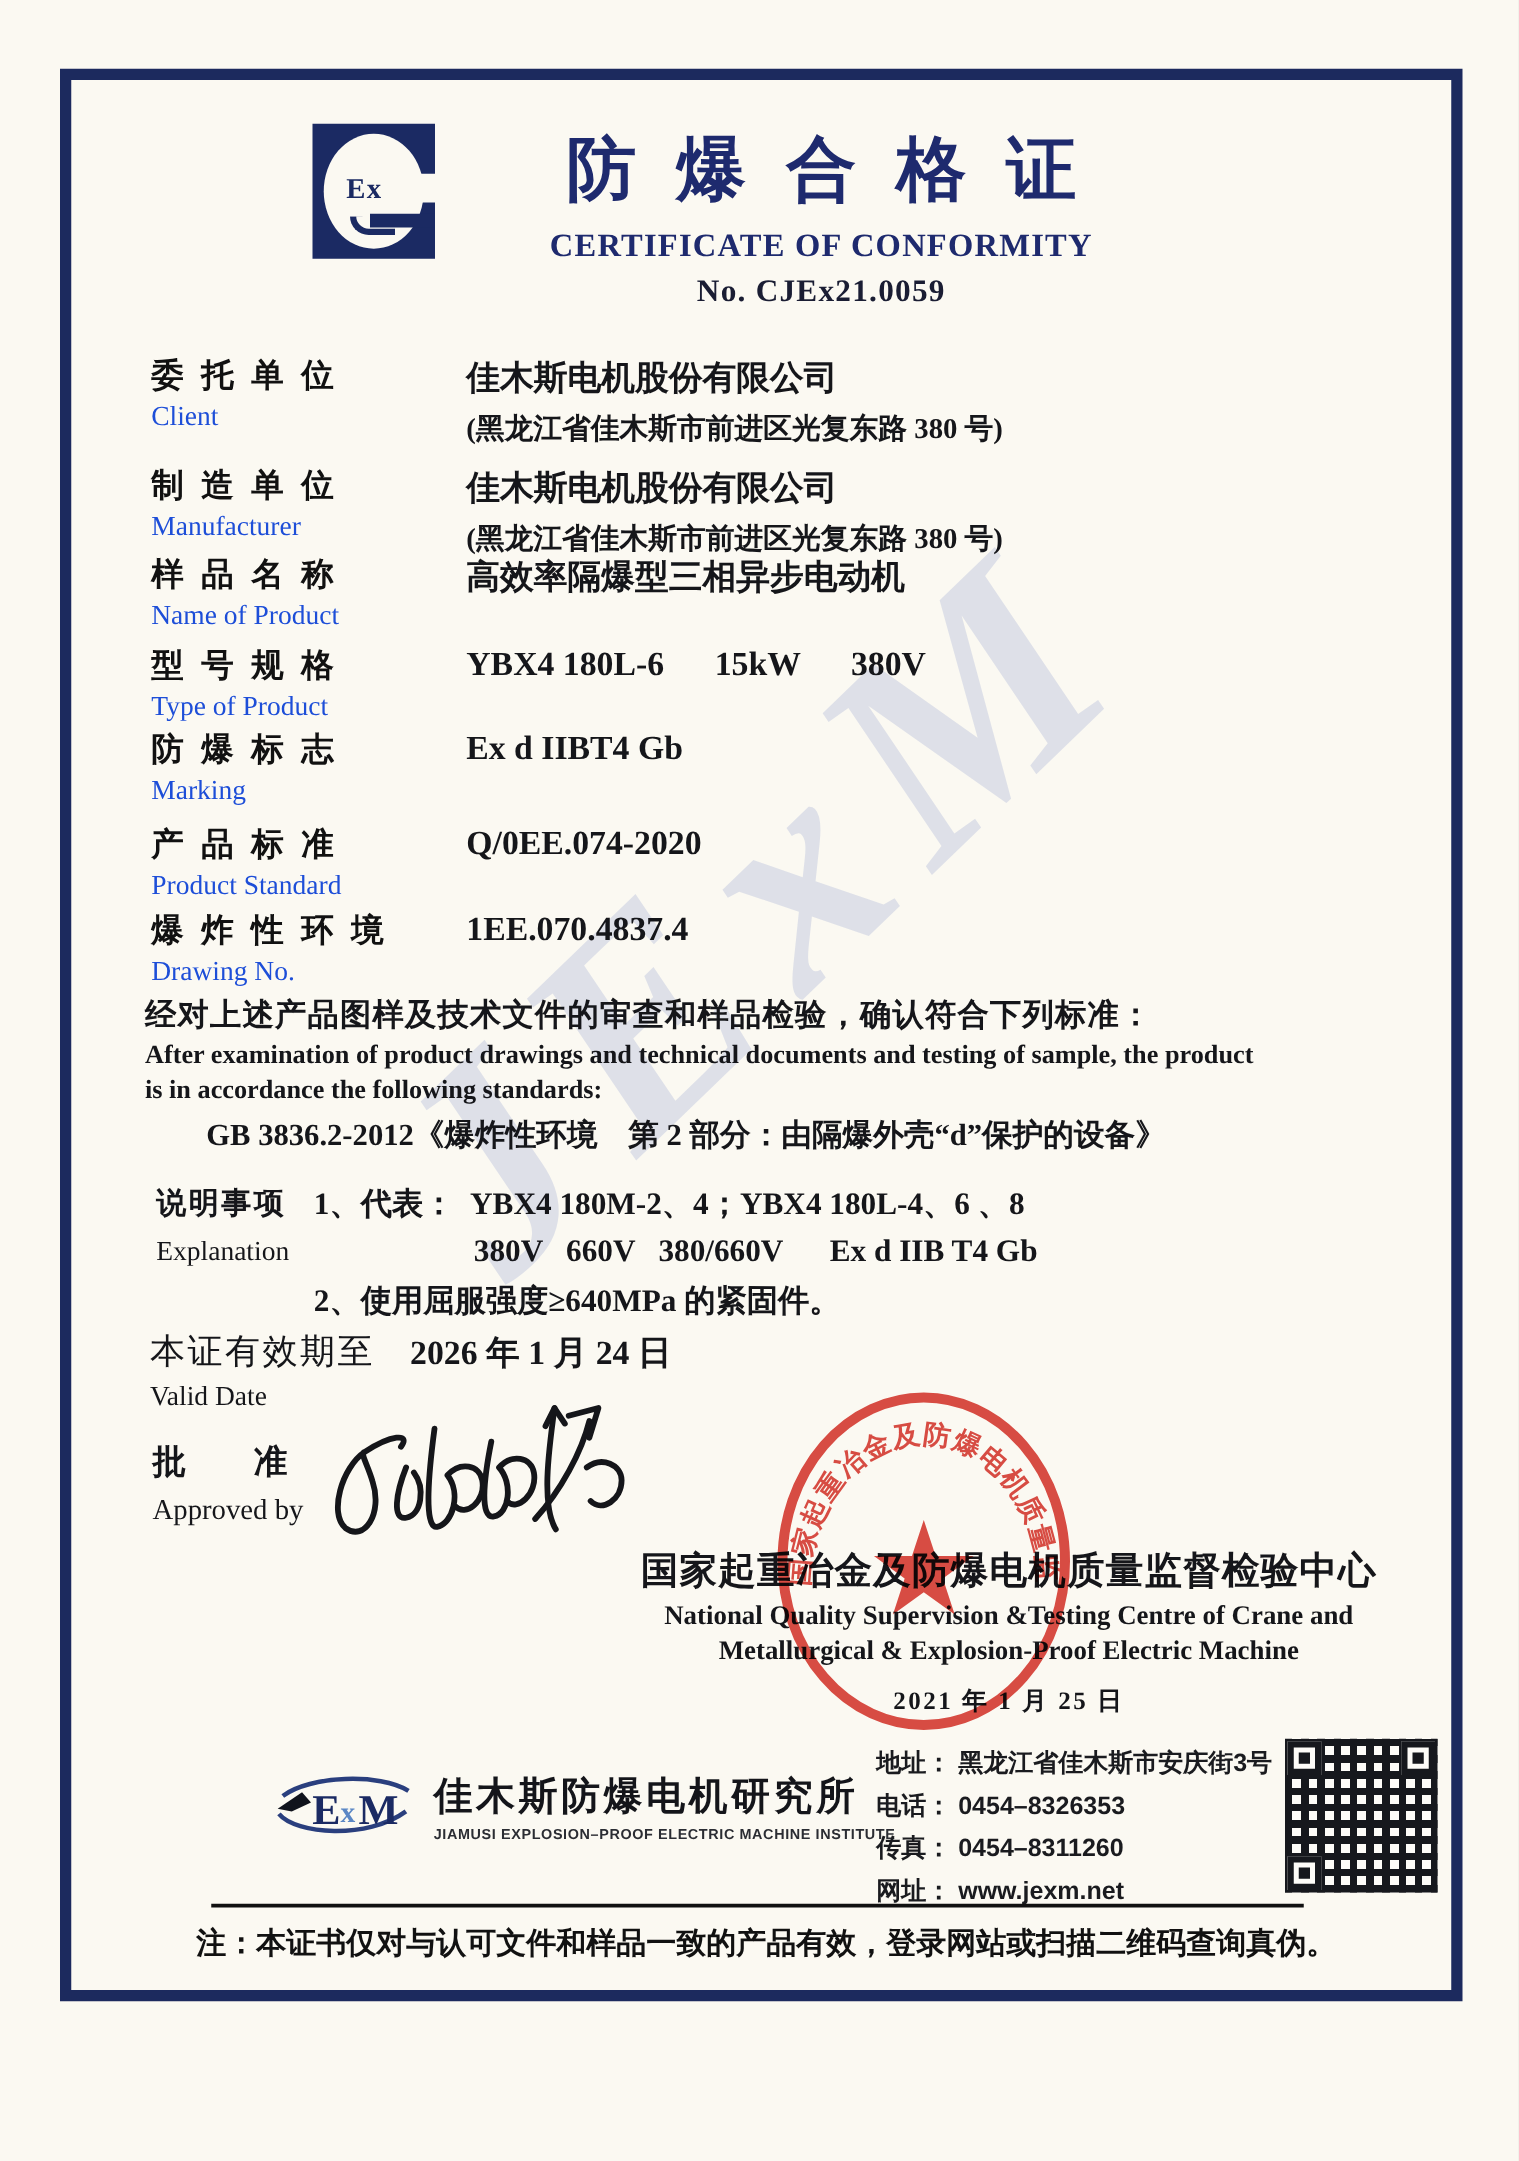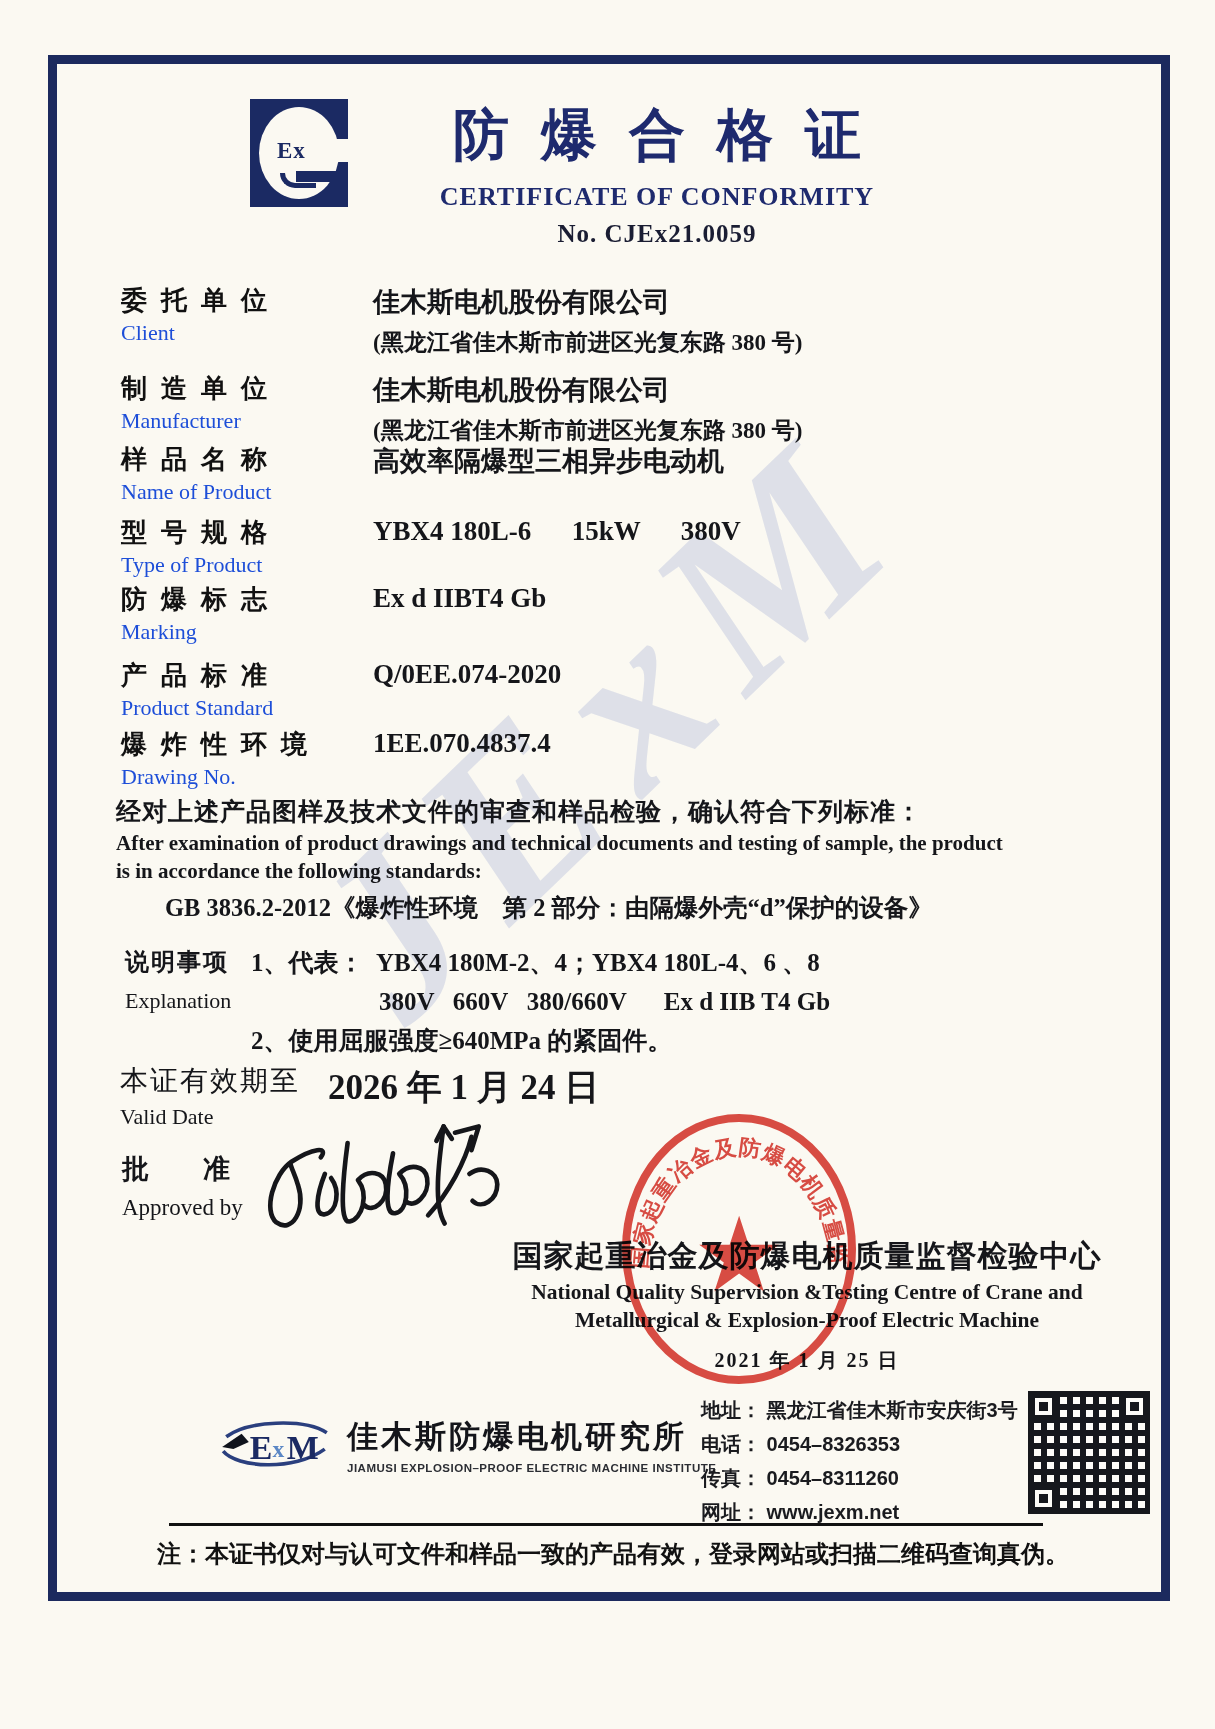--- a/index.html
+++ b/index.html
@@ -54,21 +54,21 @@
   .exp-en { font-size:22px; margin-top:10px; }
   .exp-lines { position:absolute; left:126px; top:0; width:800px; }
   .exp-l1 { font-size:25px; font-weight:bold; white-space:pre; }
   .exp-l2 { font-size:25px; font-weight:bold; white-space:pre; margin:9px 0 0 128px; }
   .exp-l3 { font-size:25px; font-weight:bold; white-space:pre; margin-top:8px; }
   
   .valid { position:absolute; left:63px; top:998px; display:flex; z-index:2; }
   .v-labels { width:208px; flex:0 0 208px; }
   .v-zh { font-size:28px; font-weight:normal; letter-spacing:2px; white-space:nowrap; }
   .v-en { font-size:22px; margin-top:4px; }
-  .v-val { font-size:35px; font-weight:bold; padding-top:2px; white-space:pre;text-align:center; }
+  .v-val { font-size:27px; font-weight:bold; padding-top:2px; white-space:pre;text-align:center; }
   
   .approved { position:absolute; left:65px; top:1087px; z-index:2; }
   .a-zh { font-size:27px; font-weight:bold; white-space:pre; }
   .a-en { font-size:23px; margin-top:8px; }
   .signature { position:absolute; left:195px; top:1048px; z-index:3; }
   
   .stamp { position:absolute; left:560px; top:1045px; z-index:4; opacity:0.88; mix-blend-mode:multiply; }
   .authority { position:absolute; left:400px; top:1172px; width:700px; text-align:center; z-index:2; }
   .auth-zh { font-size:30px; font-weight:bold; letter-spacing:1px; white-space:nowrap; }
   .auth-en { font-size:21.5px; font-weight:bold; margin-top:3px; white-space:nowrap; }

